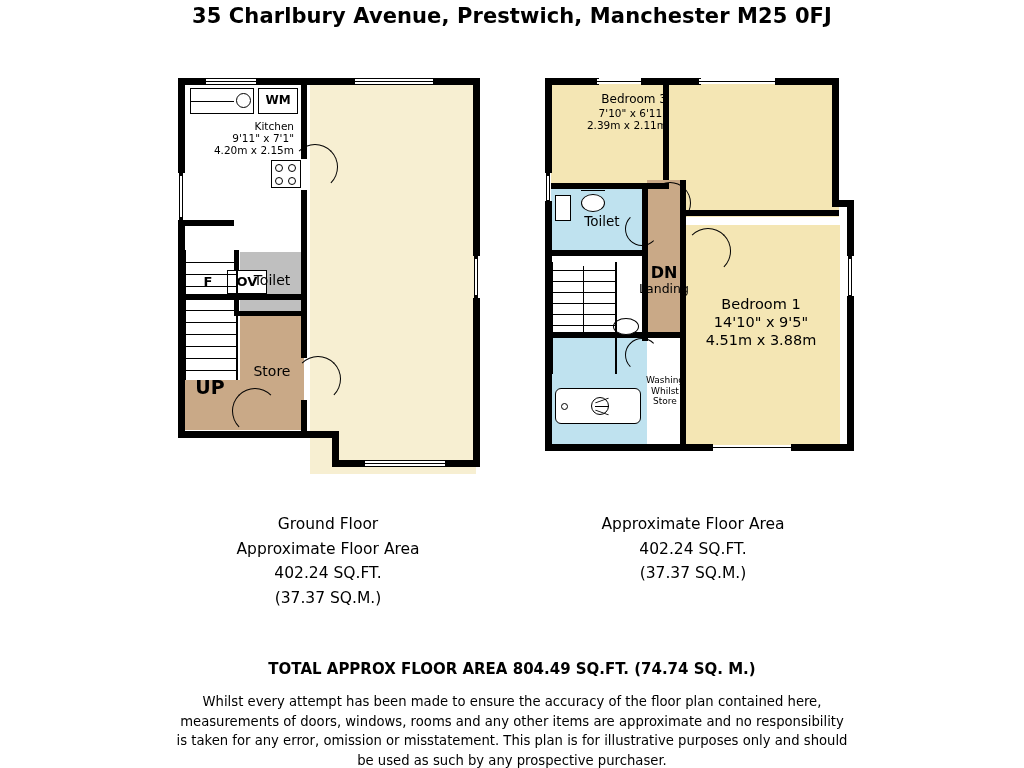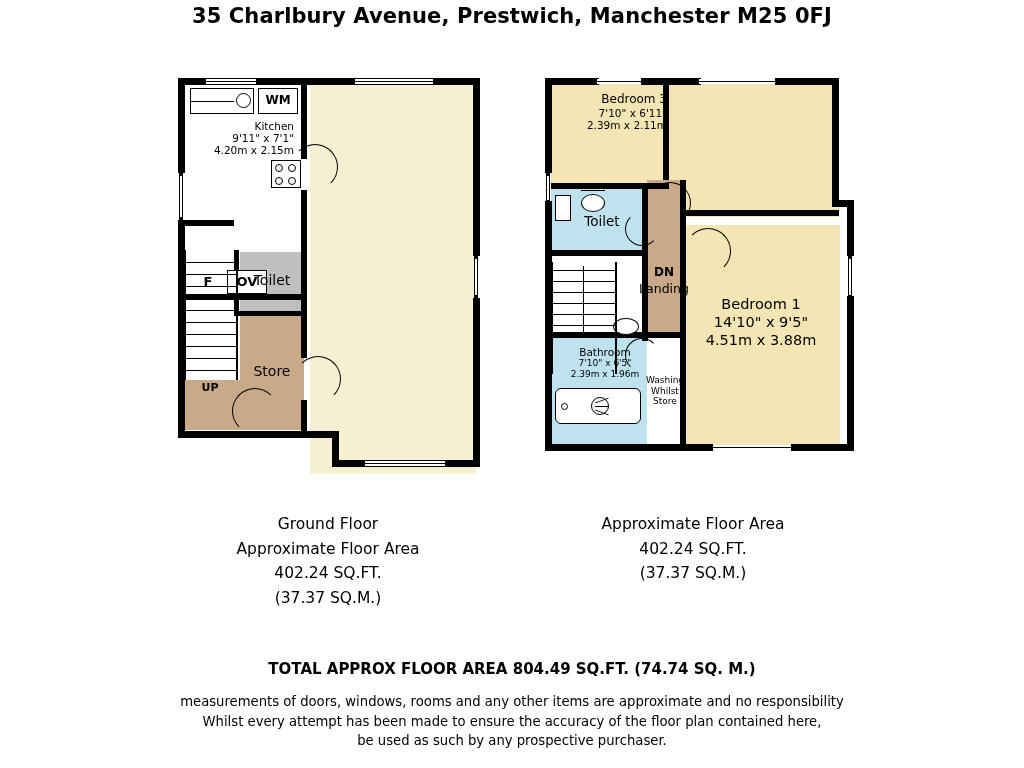--- a/index.html
+++ b/index.html
@@ -196,21 +196,21 @@
   <div class="stair-line" style="left:14px; top:192px; width:54px;"></div>
   <div class="stair-line" style="left:14px; top:204px; width:54px;"></div>
   <div class="stair-line" style="left:14px; top:216px; width:54px;"></div>
   <div class="stair-line" style="left:14px; top:228px; width:54px;"></div>
   <div class="stair-line" style="left:14px; top:240px; width:54px;"></div>
   <div class="stair-line" style="left:14px; top:252px; width:54px;"></div>
   <div class="stair-line" style="left:14px; top:264px; width:54px;"></div>
   <div class="stair-line" style="left:14px; top:276px; width:54px;"></div>
   <div class="stair-line" style="left:14px; top:288px; width:54px;"></div>
   <div class="stair-line" style="left:14px; top:300px; width:54px;"></div>
-  <div class="label bold" style="left:18px; top:310px; width:44px; font-size:11px;">UP</div>
+  <div class="label bold" style="left:18px; top:310px; width:44px; font-size:19px;">UP</div>
 
   <div class="door" style="left:122px; top:74px; width:46px; height:46px; border-color:#000; border-left-color:transparent; border-bottom-color:transparent;"></div>
   <div class="door" style="left:125px; top:286px; width:46px; height:46px; border-color:#000; border-left-color:transparent; border-bottom-color:transparent;"></div>
   <div class="door" style="left:62px; top:318px; width:46px; height:46px; border-color:#000; border-right-color:transparent; border-bottom-color:transparent;"></div>
 
   <div class="label sm" style="left:6px; top:50px; width:118px;">
     <div>Kitchen</div>
     <div>9'11" x 7'1"</div>
     <div>4.20m x 2.15m</div>
   </div>
@@ -301,27 +301,22 @@
 
 
   <div class="label big" style="left:145px; top:225px; width:158px;">
     <div>Bedroom 1</div>
     <div>14'10" x 9'5"</div>
     <div>4.51m x 3.88m</div>
   </div>
 
   <div class="label" style="left:30px; top:144px; width:70px; font-size:13.5px;">Toilet</div>
 
-  <div class="label xs" style="left:14px; top:276px; width:108px;">
-    <div style="font-size:10.5px; line-height:12px;">Bathroom</div>
-    <div>7'10" x 6'5"</div>
-    <div>2.39m x 1.96m</div>
-  </div>
-
-  <div class="label bold" style="left:100px; top:195px; width:54px; font-size:12px;">DN</div>
+
+  <div class="label bold" style="left:100px; top:195px; width:54px; font-size:16px;">DN</div>
   <div class="label" style="left:96px; top:211px; width:62px; font-size:12.5px;">Landing</div>
 
   <div class="label xs" style="left:106px; top:305px; width:44px;">
     <span>Washing Whilst Store</span>
   </div>
 </div>
 
 <div class="caption" style="left:178px; top:512px; width:300px;">
   <div>Ground Floor</div>
   <div>Approximate Floor Area</div>
@@ -331,16 +326,17 @@
 
 <div class="caption" style="left:543px; top:512px; width:300px;">
   <div>Approximate Floor Area</div>
   <div>402.24 SQ.FT.</div>
   <div>(37.37 SQ.M.)</div>
 </div>
 
 <div class="total">TOTAL APPROX FLOOR AREA 804.49 SQ.FT. (74.74 SQ. M.)</div>
 
 <div class="disclaimer">
+  <div>Whilst every attempt has been made to ensure the accuracy of the floor plan contained here,</div>
   <div>measurements of doors, windows, rooms and any other items are approximate and no responsibility</div>
-  <div>Whilst every attempt has been made to ensure the accuracy of the floor plan contained here,</div>
+  <div>is taken for any error, omission or misstatement. This plan is for illustrative purposes only and should</div>
   <div>be used as such by any prospective purchaser.</div>
 </div>
 
 </body></html>

